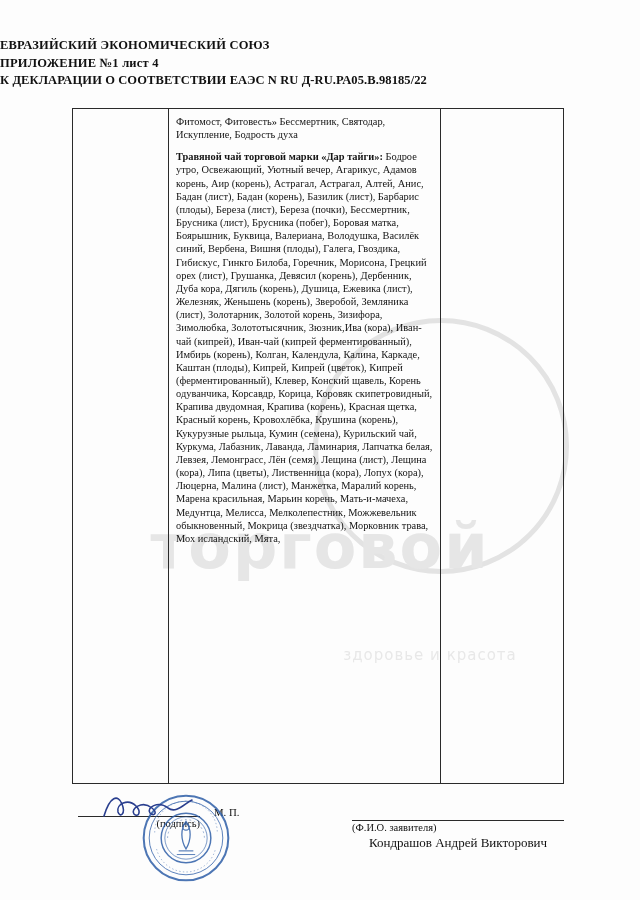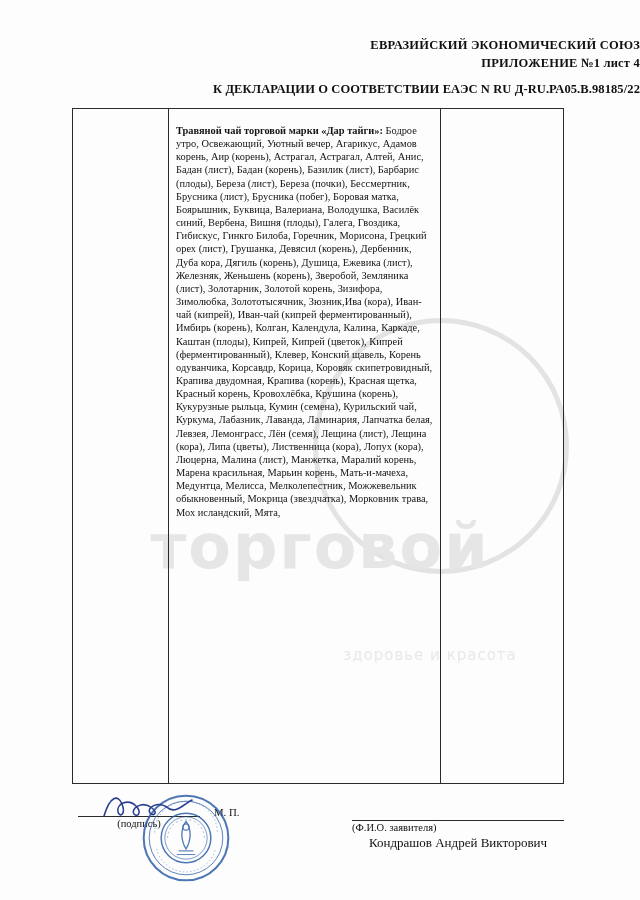--- a/index.html
+++ b/index.html
@@ -22,34 +22,34 @@
     background: #fdfdfd;
     box-sizing: border-box;
   }
 
   
   .header {
     position: absolute;
     top: 38px;
     left: 0;
     width: 640px;
-    text-align: right;
+    text-align: left;
     z-index: 5;
   }
   .header .line1 {
     font-size: 12.5px;
     font-weight: bold;
     letter-spacing: 0.2px;
     margin-bottom: 3px;
   }
   .header .line2 {
     font-size: 12.5px;
     font-weight: bold;
     letter-spacing: 0.2px;
-    margin-bottom: 11px;
+    margin-bottom: 2px;
   }
   .header .line3 {
     font-size: 12.5px;
     font-weight: bold;
     letter-spacing: 0.1px;
   }
 
   
   .table {
     position: absolute;
@@ -148,21 +148,21 @@
     left: 78px;
     top: 16px;
     width: 122px;
     border-bottom: 1px solid #2a2a2a;
   }
   .sig-label-left {
     position: absolute;
     left: 78px;
     top: 18px;
     width: 122px;
-    text-align: center;
+    text-align: right;
     font-size: 10.5px;
   }
   .mp {
     position: absolute;
     left: 214px;
     top: 6px;
     font-size: 10.8px;
   }
   .sig-name {
     position: absolute;
@@ -219,20 +219,21 @@
   <div class="header">
     <div class="line1">ЕВРАЗИЙСКИЙ ЭКОНОМИЧЕСКИЙ СОЮЗ</div>
     <div class="line2">ПРИЛОЖЕНИЕ №1 лист 4</div>
     <div class="line3">К ДЕКЛАРАЦИИ О СООТВЕТСТВИИ ЕАЭС N RU Д-RU.РА05.В.98185/22</div>
   </div>
 
   <div class="table">
     <div class="col-left"></div>
     <div class="col-mid">
       <div class="cell-text">
+        <p>Фитомост, Фитовесть»  Бессмертник, Святодар, Искупление, Бодрость духа</p>
         <div class="para-gap"></div>
         <p><span class="bold-lead">Травяной чай торговой марки «Дар тайги»:</span><span> Бодрое утро, Освежающий, Уютный вечер, Агарикус, Адамов корень, Аир (корень), Астрагал, Астрагал, Алтей, Анис, Бадан (лист), Бадан (корень), Базилик (лист), Барбарис (плоды), Береза (лист), Береза (почки), Бессмертник, Брусника (лист), Брусника (побег), Боровая матка, Боярышник, Буквица, Валериана, Володушка, Василёк синий, Вербена, Вишня (плоды), Галега, Гвоздика, Гибискус, Гинкго Билоба, Горечник, Морисона, Грецкий орех (лист), Грушанка, Девясил (корень), Дербенник, Дуба кора, Дягиль (корень), Душица, Ежевика (лист), Железняк, Женьшень (корень), Зверобой, Земляника (лист), Золотарник, Золотой корень, Зизифора, Зимолюбка, Золототысячник, Зюзник,Ива (кора), Иван-чай (кипрей), Иван-чай (кипрей ферментированный), Имбирь (корень), Колган, Календула, Калина, Каркаде, Каштан (плоды), Кипрей, Кипрей (цветок), Кипрей (ферментированный), Клевер, Конский щавель, Корень одуванчика, Корсавдр, Корица, Коровяк скипетровидный, Крапива двудомная, Крапива (корень), Красная щетка, Красный корень, Кровохлёбка, Крушина (корень), Кукурузные рыльца, Кумин (семена), Курильский чай, Куркума, Лабазник, Лаванда, Ламинария, Лапчатка белая, Левзея, Лемонграсс, Лён (семя), Лещина (лист), Лещина (кора), Липа (цветы), Лиственница (кора), Лопух (кора), Люцерна, Малина (лист), Манжетка, Маралий корень, Марена красильная, Марьин корень, Мать-и-мачеха, Медунтца, Мелисса, Мелколепестник, Можжевельник обыкновенный, Мокрица (звездчатка), Морковник трава, Мох исландский, Мята,</span></p>
       </div>
     </div>
     <div class="col-right"></div>
   </div>
 
   <div class="footer">
     <div class="sig-line-left"></div>
     <div class="sig-label-left">(подпись)</div>

